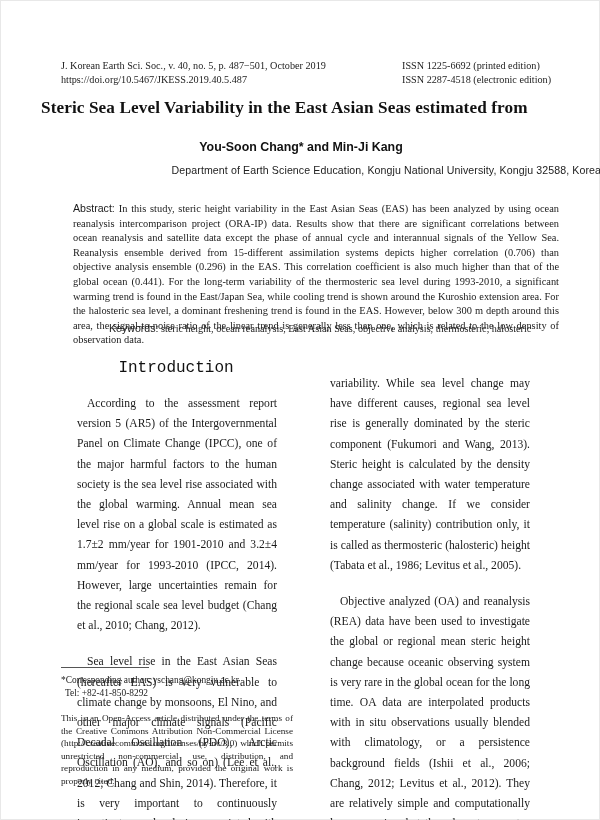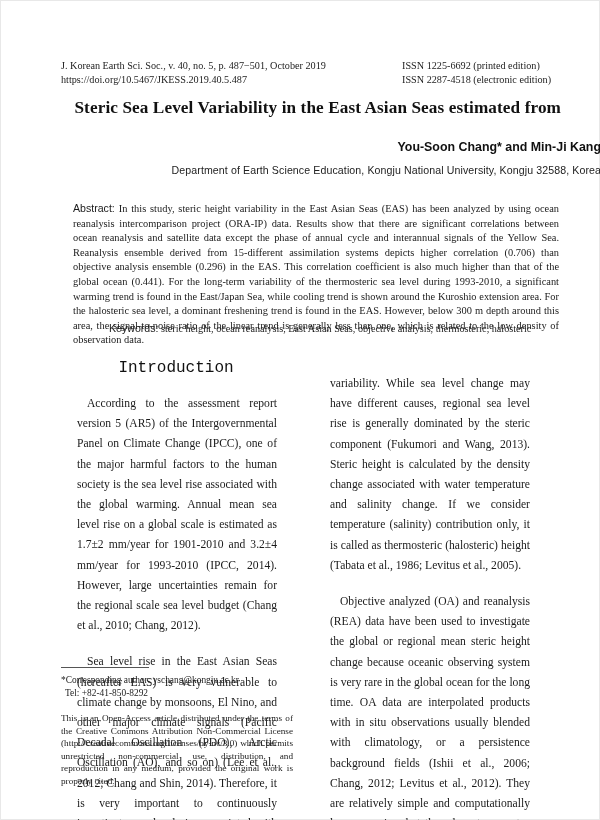--- a/index.html
+++ b/index.html
@@ -6,25 +6,25 @@
   body { width: 600px; height: 820px; overflow: hidden; position: relative; }
   .page {
     position: absolute; left: 0; top: 0; width: 598px; height: 818px;
     border: 1px solid #e8e8e8; background: #fff;
     font-family: "Liberation Serif", serif; color: #1a1a1a;
   }
   .hdr { position: absolute; top: 58px; font-size: 10.2px; line-height: 14px; color: #222; white-space: nowrap; }
   .hdr-left { left: 60px; }
   .hdr-right { left: 401px; }
   .title {
-    position: absolute; top: 97px; left: 40px; width: 520px; text-align: right;
+    position: absolute; top: 97px; left: 40px; width: 520px; text-align: left;
     font-weight: bold; font-size: 17.2px; line-height: 20px; letter-spacing: 0.1px; color: #111;
   }
   .authors {
-    position: absolute; top: 139px; left: 0; width: 600px; text-align: right;
+    position: absolute; top: 139px; left: 0; width: 600px; text-align: center;
     font-family: "Liberation Sans", sans-serif; font-weight: bold; font-size: 12.4px; color: #111;
   }
   .affil {
     position: absolute; top: 163px; left: 0; width: 600px; text-align: right;
     font-family: "Liberation Sans", sans-serif; font-size: 10.6px; color: #222; letter-spacing: 0.1px;
   }
   .abstract {
     position: absolute; top: 200px; left: 72px; width: 486px;
     font-size: 10.4px; line-height: 14.6px; text-align: justify; color: #1a1a1a;
   }

